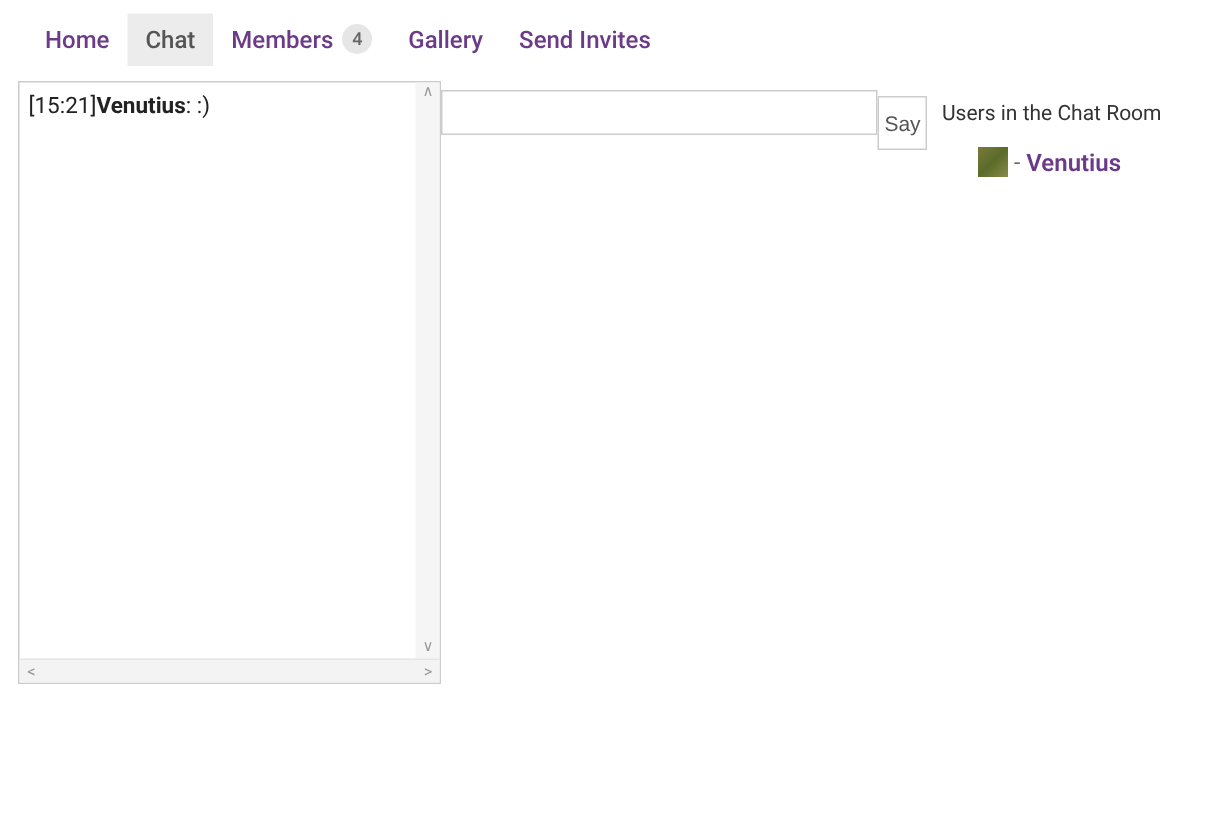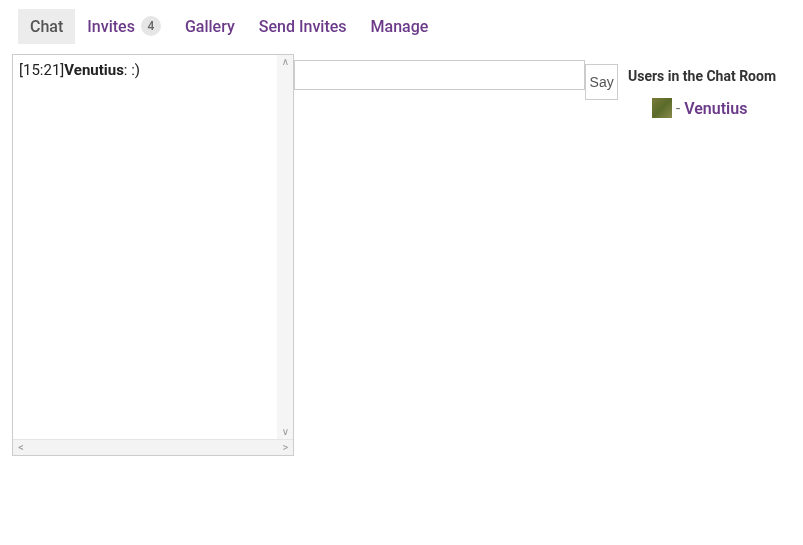--- a/index.html
+++ b/index.html
@@ -127,21 +127,21 @@
       font-size: 14px;
       font-weight: 500;
       cursor: pointer;
     }
     .sidebar {
       padding-top: 14px;
       padding-left: 4px;
     }
     .sidebar-title {
       font-size: 14px;
-      font-weight: 700;
+      font-weight: 400;
       color: #333;
       margin-bottom: 14px;
     }
     .user-row {
       display: flex;
       align-items: center;
       gap: 4px;
       padding-left: 24px;
     }
     .avatar {
@@ -158,28 +158,28 @@
       color: #6b3b8a;
       font-weight: 600;
       font-size: 16px;
       cursor: pointer;
     }
   </style>
 </head>
 <body>
 
 <div class="nav">
+  <a class="nav-item">Home</a>
   <a class="nav-item active">Chat</a>
   <a class="nav-item">
-    <span>Invites</span>
+    <span>Members</span>
     <span class="badge">4</span>
   </a>
   <a class="nav-item">Gallery</a>
   <a class="nav-item">Send Invites</a>
-  <a class="nav-item">Manage</a>
 </div>
 
 <div class="main">
   <div class="chat-col">
     <div class="chat-box">
       <div class="chat-messages">
         <div>
           <span class="msg-time">[15:21]</span><span class="msg-user">Venutius</span><span class="msg-text">: </span><span class="msg-text">:)</span>
         </div>
       </div>

